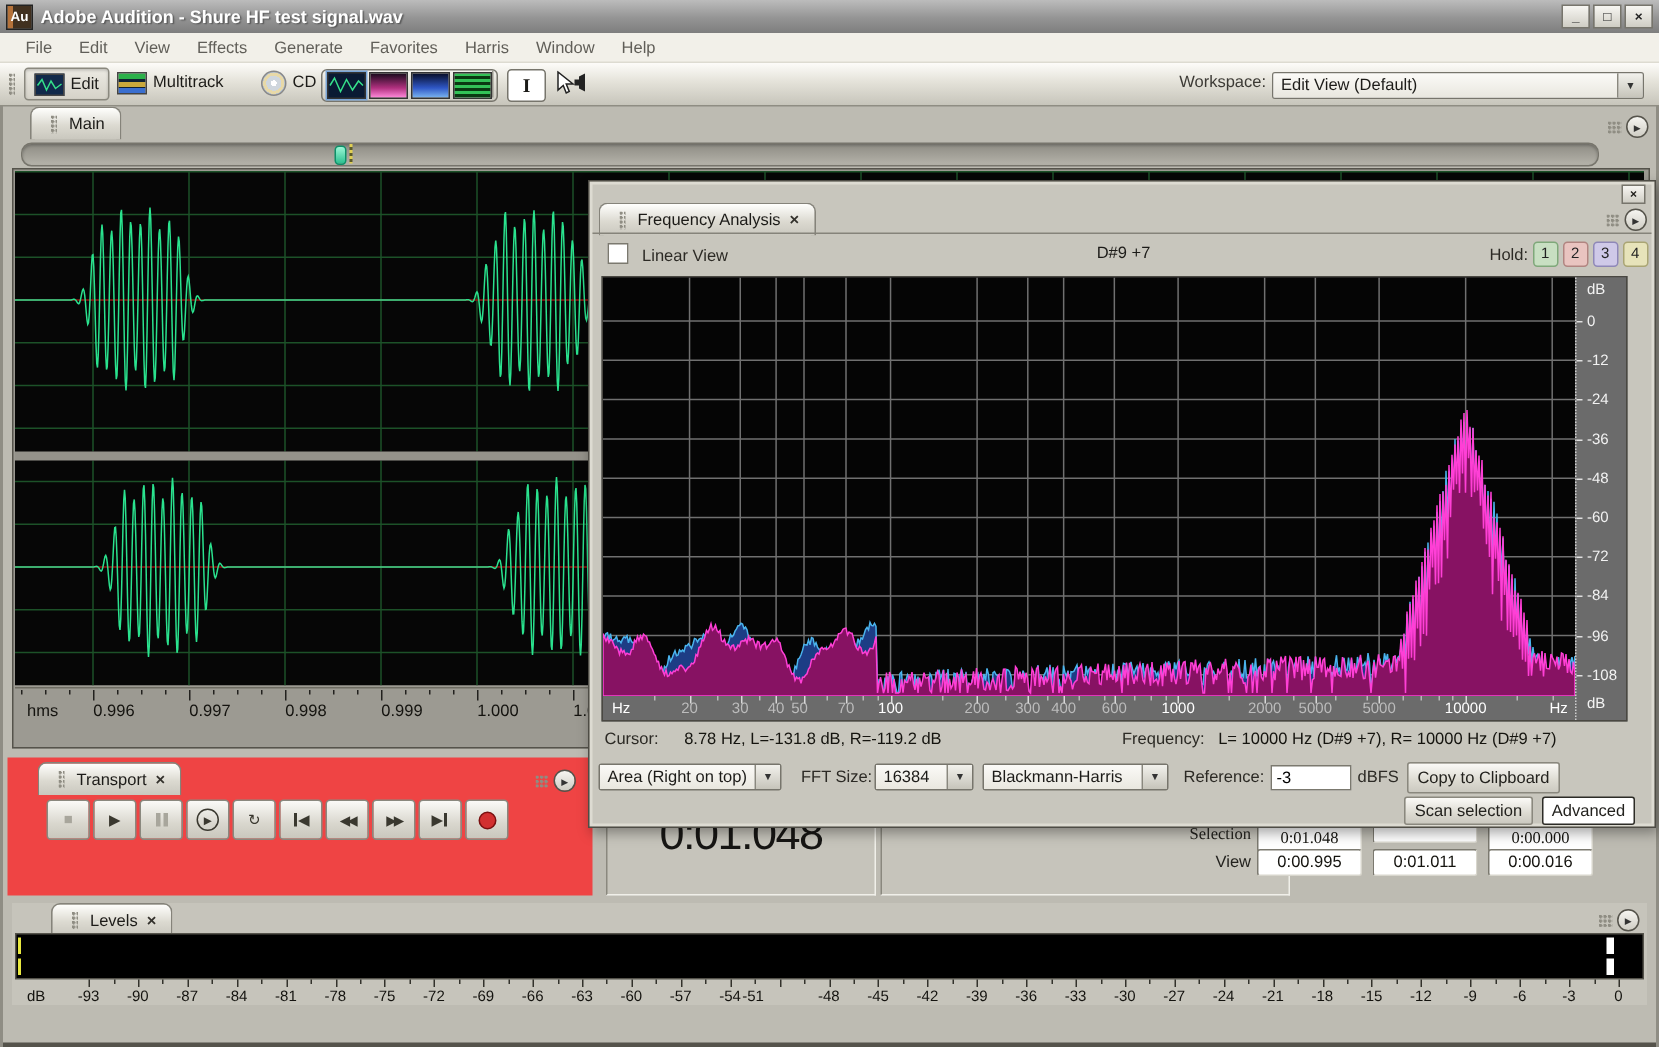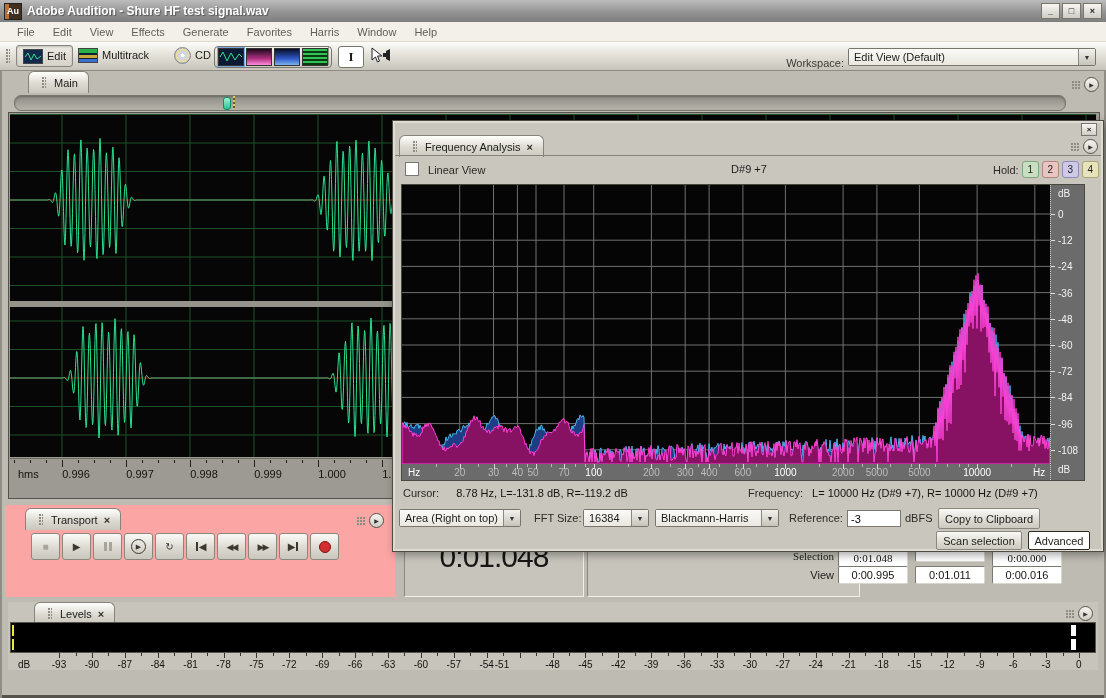--- a/index.html
+++ b/index.html
@@ -36,21 +36,21 @@
   .vicon{width:24px;height:16px;border:1px solid #333;display:inline-block;}
   .v0{background:#0a1a33;}
   .vsel{outline:1px solid #7aa6d8;}
   .v1{background:linear-gradient(180deg,#1a0a1c,#b0307f 60%,#ff8ada);}
   .v2{background:linear-gradient(180deg,#070d28,#2f57c6 60%,#79b3ef);}
   .v3{background:repeating-linear-gradient(0deg,#0a3a12 0 2px,#33c257 2px 4px);}
   .tsep{position:absolute;left:328px;top:5px;width:1px;height:18px;background:#95938a;}
   .ibeam{position:absolute;left:338px;top:4px;width:24px;height:20px;background:#fff;border:1px solid #77756c;border-radius:3px;
          display:flex;align-items:center;justify-content:center;font-family:"Liberation Serif",serif;font-size:13px;font-weight:bold;}
   .scrub{position:absolute;left:370px;top:5px;}
-  .wslabel{position:absolute;left:762px;top:7px;width:82px;text-align:right;color:#3c3a35;margin-top:8px;}
+  .wslabel{position:absolute;left:762px;top:7px;width:82px;text-align:right;color:#3c3a35;}
   .combo{display:flex;align-items:stretch;background:#fff;border:1px solid #77756c;border-radius:2px;height:18px;box-sizing:border-box;}
   .combo .val{flex:1;padding:2px 5px;white-space:nowrap;overflow:hidden;background:linear-gradient(#fbfaf7,#e9e7df);}
   .combo .arr{width:16px;background:linear-gradient(#f2f1ec,#c6c4ba);border-left:1px solid #8a887e;
               display:flex;align-items:center;justify-content:center;font-size:7px;color:#333;}
   .wscombo{position:absolute;left:848px;top:6px;width:248px;}
   
   .ptab{position:absolute;height:21px;display:flex;align-items:center;gap:6px;padding:0 10px 0 13px;
         background:linear-gradient(#fffffd,#dcdad1 55%,#c9c7be);border:1px solid #85837a;border-bottom:none;
         border-radius:6px 6px 0 0;font-size:11px;}
   .ptab::before{content:"";width:4px;height:12px;margin-right:2px;
@@ -67,21 +67,21 @@
   .navline{position:absolute;left:218px;top:0;width:2px;height:13px;
            background:repeating-linear-gradient(180deg,#e0cf52 0 2px,#5c5c28 2px 4px);}
   
   .wavepanel{position:absolute;left:8px;top:112px;width:1090px;height:385px;background:#9c9a92;border:1px solid #55534b;}
   .wavepanel svg{position:absolute;left:1px;top:1px;display:block;}
   .ruler{position:absolute;left:1px;top:345px;width:1086px;height:38px;background:#9c9a92;border-top:1px solid #6e6c62;}
   .rtick{position:absolute;top:1px;width:1px;background:#22211e;}
   .rlab{position:absolute;top:9px;font-size:11px;color:#14130f;transform:translateX(-50%);}
   .rulerunit{position:absolute;left:8px;top:9px;color:#14130f;}
   
-  .transport{position:absolute;left:5px;top:505px;width:390px;height:92px;background:#fca5a5;}
+  .transport{position:absolute;left:5px;top:505px;width:390px;height:92px;background:#ef4444;}
   .tbrow{position:absolute;left:26px;top:28px;display:flex;gap:2px;}
   .tbtn{width:27px;height:25px;border:1px solid #8a887e;border-radius:3px;background:linear-gradient(#fbfaf7,#d9d7ce 60%,#c9c7bd);
         display:flex;align-items:center;justify-content:center;color:#3a382f;font-size:10px;}
   .tdis{color:#a8a69c;}
   .tglyph.dbl{letter-spacing:-2px;font-size:9px;}
   .pbar{width:3px;height:9px;background:currentColor;margin:0 1px;}
   .tb-bar{width:2px;height:9px;background:currentColor;margin:0 1px;}
   .circ{width:13px;height:13px;border-radius:50%;border:1px solid currentColor;font-size:7px;
         display:flex;align-items:center;justify-content:center;}
   .recdot{width:10px;height:10px;border-radius:50%;background:#d23030;border:1px solid #7a1010;}
@@ -191,21 +191,21 @@
           <polygon points="16,4 20,2 20,14 16,12" fill="#222"></polygon>
         </svg>
     </span>
     <span class="wslabel">Workspace:</span>
     <span class="combo wscombo">
       <span class="val">Edit View (Default)</span>
       <span class="arr">▼</span>
     </span>
   </div>
 
-  <div class="ptab" style="left:28px;top:71px;text-align:right;">
+  <div class="ptab" style="left:20px;top:71px;text-align:right;">
     <span>Main</span>
   </div>
   <div class="pmenu" style="left:1072px;top:77px;">
     <span class="pmdots"></span>
     <span class="pmcirc">▶</span>
   </div>
 
   <div class="navbar">
     <span class="navind"></span>
     <span class="navline"></span>

